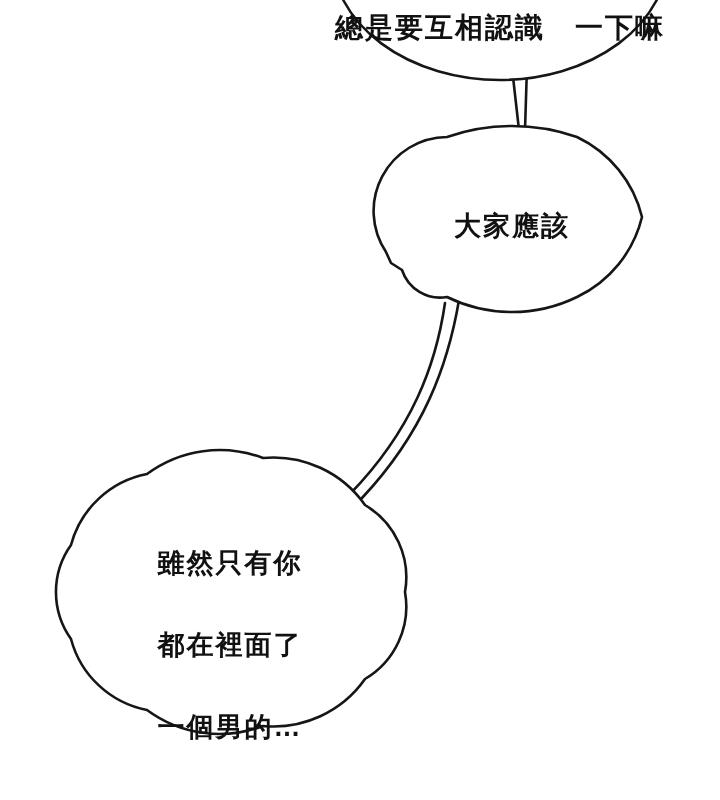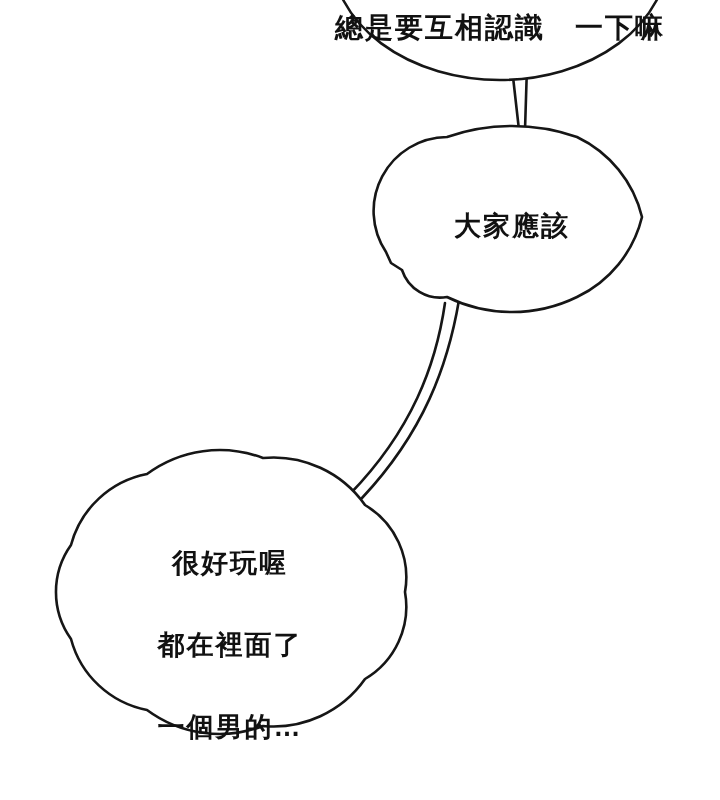--- a/index.html
+++ b/index.html
@@ -95,18 +95,18 @@
 
   <div class="speech-text top">
     <span>總是要互相認識　一下嘛</span>
   </div>
 
   <div class="speech-text middle">
     <div>大家應該</div>
   </div>
 
   <div class="speech-text bottom">
-    <div>很好玩喔</div>
+    <div>雖然只有你</div>
     <div>都在裡面了</div>
     <div>一個男的…</div>
   </div>
 
 </div>
 
 </body></html>

